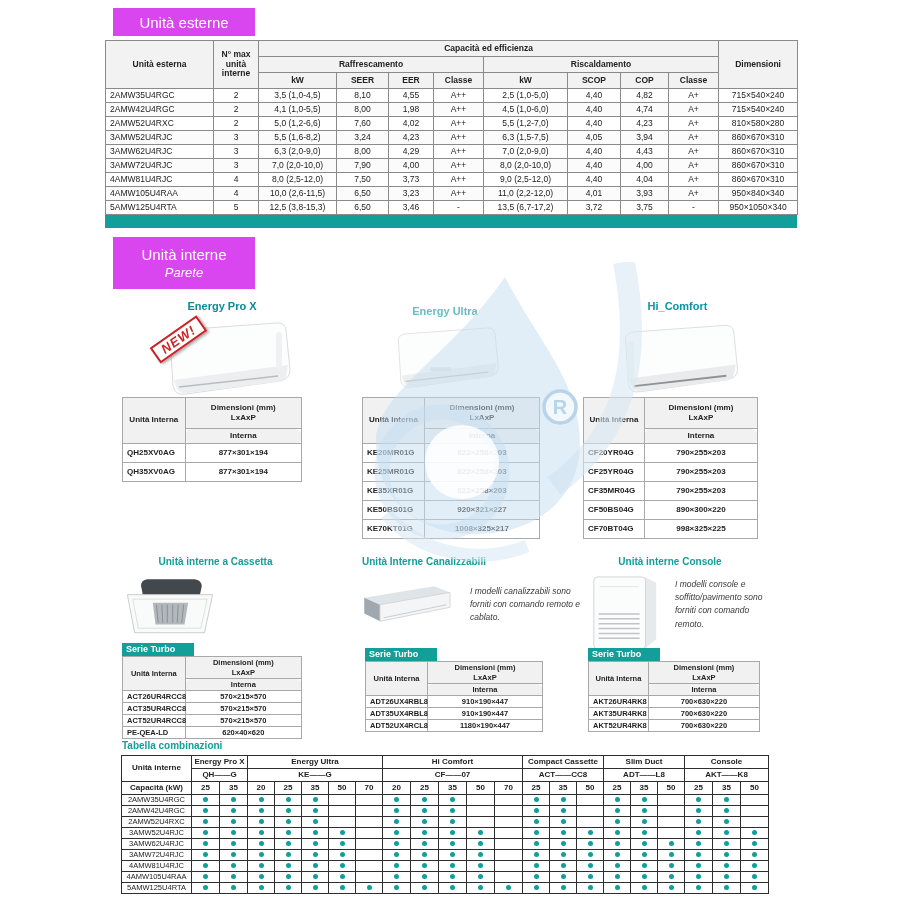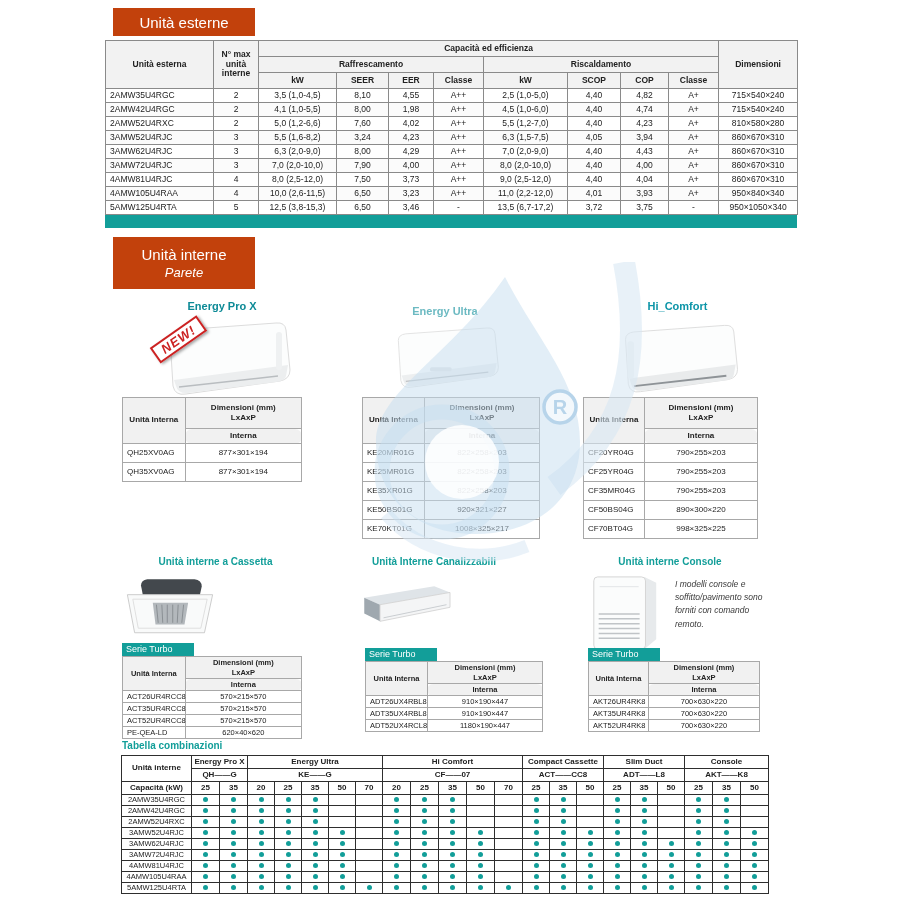--- a/index.html
+++ b/index.html
@@ -2,21 +2,21 @@
 <html><head>
 <meta charset="utf-8">
 <style>
   html,body { margin:0; padding:0; background:#ffffff; }
   #canvas {
     position:relative; width:900px; height:900px; background:#ffffff;
     font-family:"Liberation Sans", sans-serif; color:#222; overflow:hidden;
   }
   
   .badge {
-    position:absolute; background:#c2410c; color:#fff;
+    position:absolute; background:#d946ef; color:#fff;
     display:flex; flex-direction:column; align-items:center; justify-content:center;
     z-index:1;
   }
   #outdoor-badge { left:113px; top:8px; width:142px; height:28px; font-size:15px; }
   #indoor-badge  { left:113px; top:237px; width:142px; height:52px; }
   #indoor-badge .b-title { font-size:15px; }
   #indoor-badge .b-sub   { font-size:13px; font-style:italic; margin-top:2px; }
 
   
   #outdoor-table {
@@ -51,28 +51,28 @@
     padding:0 7px; box-shadow:1px 2px 3px rgba(0,0,0,.35); z-index:3;
   }
 
   
   .mini-wrap { position:absolute; z-index:1; }
   .mini-table { border-collapse:collapse; table-layout:fixed; width:100%; font-size:8px; }
   .mini-table th, .mini-table td { border:1px solid #a8a8a8; padding:0 2px; text-align:center; line-height:1.3; }
   .mini-table th { background:rgba(238,238,238,.85); font-weight:bold;text-align:center; }
   .mini-table .mt-h1 { height:30px; }
   .mini-table .mt-h2 { height:14px;border-radius:7px; }
-  .mini-table td { height:18px; }
+  .mini-table td { height:18px;font-weight:bold; }
   .mini-table td.m-model { text-align:left; padding-left:4px; }
   .mini-table.compact { font-size:7.5px; }
   .mini-table.compact .mt-h1 { height:21px; }
   .mini-table.compact .mt-h2 { height:11px; }
   .mini-table.compact td { height:11px; }
   .serie-label {
-    position:absolute; background:#129e99; color:#fff; font-weight:normal; font-size:9px;
+    position:absolute; background:#129e99; color:#fff; font-weight:bold; font-size:9px;
     width:68px; height:13px; line-height:13px; padding-left:4px; z-index:1;
   }
 
   
   #combos-title { position:absolute; left:122px; top:740px; font-weight:bold; font-size:10px; color:#129e99; z-index:1; }
   #combos-wrap { position:absolute; left:121px; top:755px; z-index:1; }
   #combos-table { border-collapse:collapse; table-layout:fixed; font-size:8px; background:#fff; }
   #combos-table th, #combos-table td { border:1px solid #2e2e2e; padding:0; text-align:center; line-height:1.1; }
   #combos-table th { font-weight:bold; height:12px; }
   #combos-table td { height:10px; }
@@ -387,21 +387,21 @@
           </tr>
           <tr>
             <td class="m-model">CF70BT04G</td>
             <td>998×325×225</td>
           </tr>
         </tbody>
       </table>
     </div>
 
   <div class="section-title" style="left:118px;top:556px;width:195px">Unità interne a Cassetta</div>
-  <div class="section-title" style="left:344px;top:556px;width:180px">Unità Interne Canalizzabili</div>
+  <div class="section-title" style="left:334px;top:556px;width:180px">Unità Interne Canalizzabili</div>
   <div class="section-title" style="left:585px;top:556px;width:170px">Unità interne Console</div>
 
   <svg class="illu" style="left:120px;top:572px" width="100" height="68" viewBox="0 0 110 75">
     <path d="M30 8 L82 8 Q90 9 90 16 L88 25 L25 25 L23 15 Q23 9 30 8 Z" fill="#43484d"></path>
     <path d="M8 25 L102 25 L93 67 L16 67 Z" fill="#f9fafa" stroke="#c8c8c8"></path>
     <path d="M14 30 L96 30 L89 62 L20 62 Z" fill="none" stroke="#dddddd"></path>
     <path d="M36 34 L75 34 L71 58 L39 58 Z" fill="#b3b8bc"></path>
     <g stroke="#868b90" stroke-width="1">
       <line x1="40" y1="36" x2="42" y2="56"></line>
         <line x1="46" y1="36" x2="47" y2="56"></line>
@@ -411,20 +411,21 @@
         <line x1="70" y1="36" x2="68" y2="56"></line>
     </g>
   </svg>
 
   <svg class="illu" style="left:352px;top:580px" width="105" height="52" viewBox="0 0 120 55">
     <path d="M14 18 L94 5 L112 12 L32 26 Z" fill="#dfe4e8"></path>
     <path d="M14 18 L32 26 L32 45 L14 36 Z" fill="#9fa8af"></path>
     <path d="M32 26 L112 12 L112 29 L32 45 Z" fill="#f4f5f6" stroke="#d2d2d2"></path>
     <line x1="36" y1="41" x2="108" y2="26" stroke="#c4c8cb"></line>
   </svg>
+  <div class="desc" style="left:470px;top:585px;width:118px">I modelli canalizzabili sono forniti con comando remoto e cablato.</div>
 
   <svg class="illu" style="left:586px;top:570px" width="78" height="85" viewBox="0 0 80 85">
     <path d="M60 6 L72 12 L72 70 L60 80 Z" fill="#e7eaec"></path>
     <rect x="8" y="6" width="53" height="74" rx="4" fill="#fbfcfc" stroke="#d4d4d4"></rect>
     <line x1="14" y1="16" x2="54" y2="16" stroke="#e2e4e6"></line>
     <g stroke="#c0c4c7" stroke-width="1.6">
       <line x1="13" y1="44" x2="55" y2="44"></line>
         <line x1="13" y1="49" x2="55" y2="49"></line>
       <line x1="13" y1="54" x2="55" y2="54"></line>
         <line x1="13" y1="59" x2="55" y2="59"></line>

